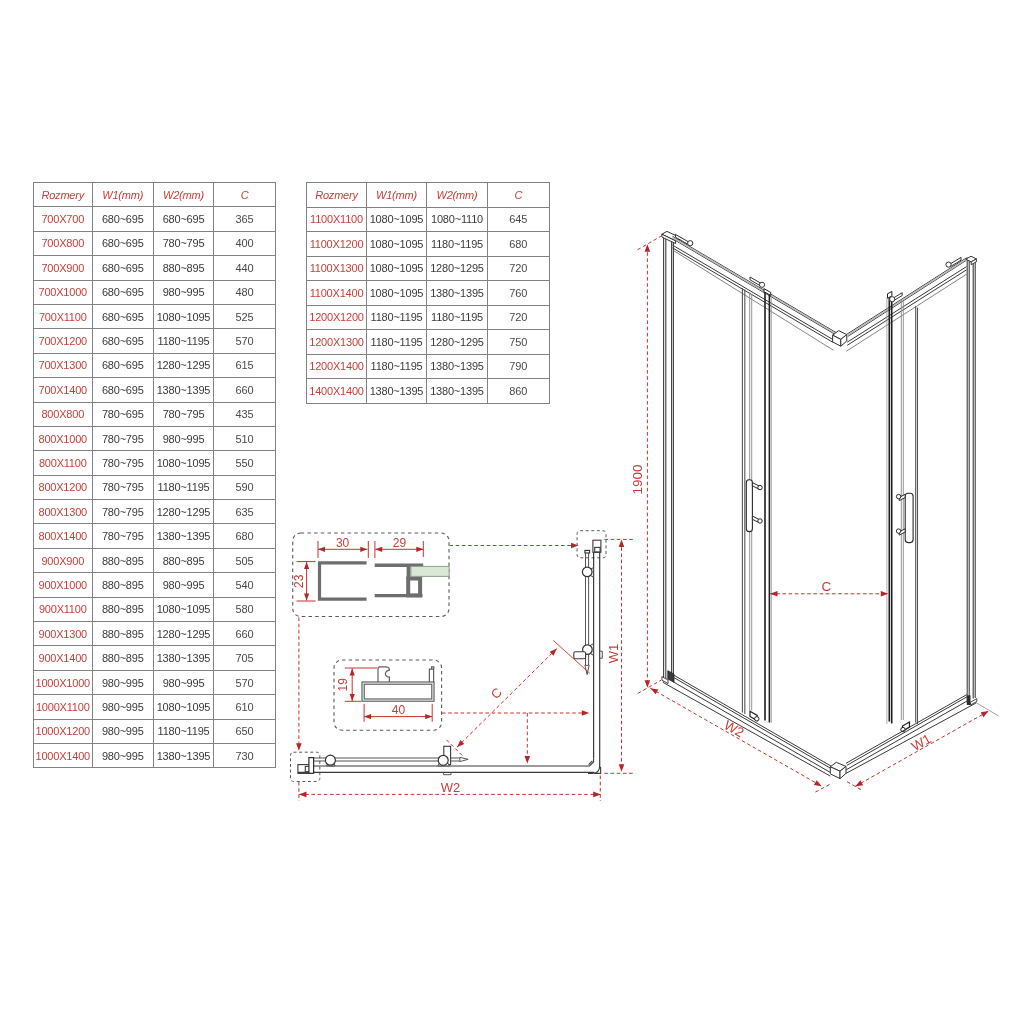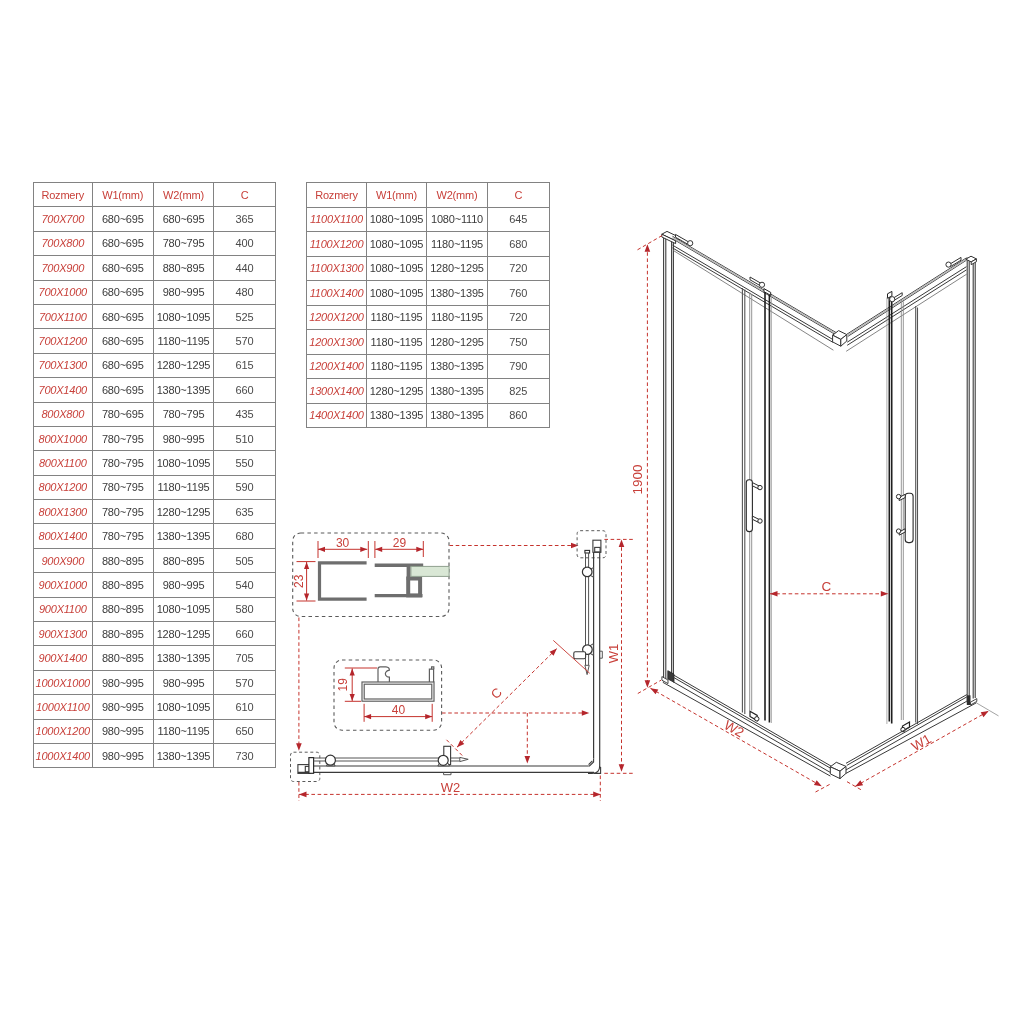--- a/index.html
+++ b/index.html
@@ -1,35 +1,35 @@
 <!DOCTYPE html>
 <html><head>
 <meta charset="utf-8">
 <style>
   html,body{margin:0;padding:0;background:#fff;}
   #page{position:relative;width:1024px;height:1024px;background:#ffffff;overflow:hidden;
         font-family:"Liberation Sans", sans-serif;}
   table.spec{position:absolute;border-collapse:collapse;table-layout:fixed;}
   table.spec td{border:1px solid #828282;text-align:center;vertical-align:middle;
       padding:0;height:23.4px;font-size:11px;letter-spacing:-0.2px;}
-  td.r{color:#c8403a;font-style:italic;}
+  td.r{color:#c8403a;}
   td.g{color:#3a3a3a;font-size:11.5px;}
   td.c{color:#4a4a4a;font-size:10px;}
   #t1{left:33px;top:182px;width:242px;}
   #t2{left:306px;top:182px;width:242px;}
   #t2 td{height:23.5px;}
   #t1 td:nth-child(1){width:57.5px;}
   #t1 td:nth-child(2){width:60.5px;}
   #t1 td:nth-child(3){width:59px;}
   #t1 td:nth-child(4){width:61px;}
   #t2 td:nth-child(1){width:59px;}
   #t2 td:nth-child(2){width:59px;}
   #t2 td:nth-child(3){width:60px;}
   #t2 td:nth-child(4){width:60.5px;}
-  tr.hd td{color:#c8403a;font-size:11px;}
+  tr.hd td{color:#c8403a;font-size:11px;font-style:italic;}
   svg{position:absolute;left:0;top:0;}
   svg text{font-family:"Liberation Sans", sans-serif;fill:#c8403a;}
 </style>
 </head>
 <body>
 <div id="page">
 
 <table class="spec" id="t1">
 <tbody>
         <tr class="hd">
@@ -223,26 +223,20 @@
           <td class="g">1280~1295</td>
           <td class="c">750</td>
         </tr>
 <tr>
           <td class="r">1200X1400</td>
           <td class="g">1180~1195</td>
           <td class="g">1380~1395</td>
           <td class="c">790</td>
         </tr>
 <tr>
-          <td class="r">1300X1400</td>
-          <td class="g">1280~1295</td>
-          <td class="g">1380~1395</td>
-          <td class="c">825</td>
-        </tr>
-<tr>
           <td class="r">1400X1400</td>
           <td class="g">1380~1395</td>
           <td class="g">1380~1395</td>
           <td class="c">860</td>
         </tr>
       </tbody>
     </table>
 
 <svg width="1024" height="1024" viewBox="0 0 1024 1024">
 <defs></defs>

